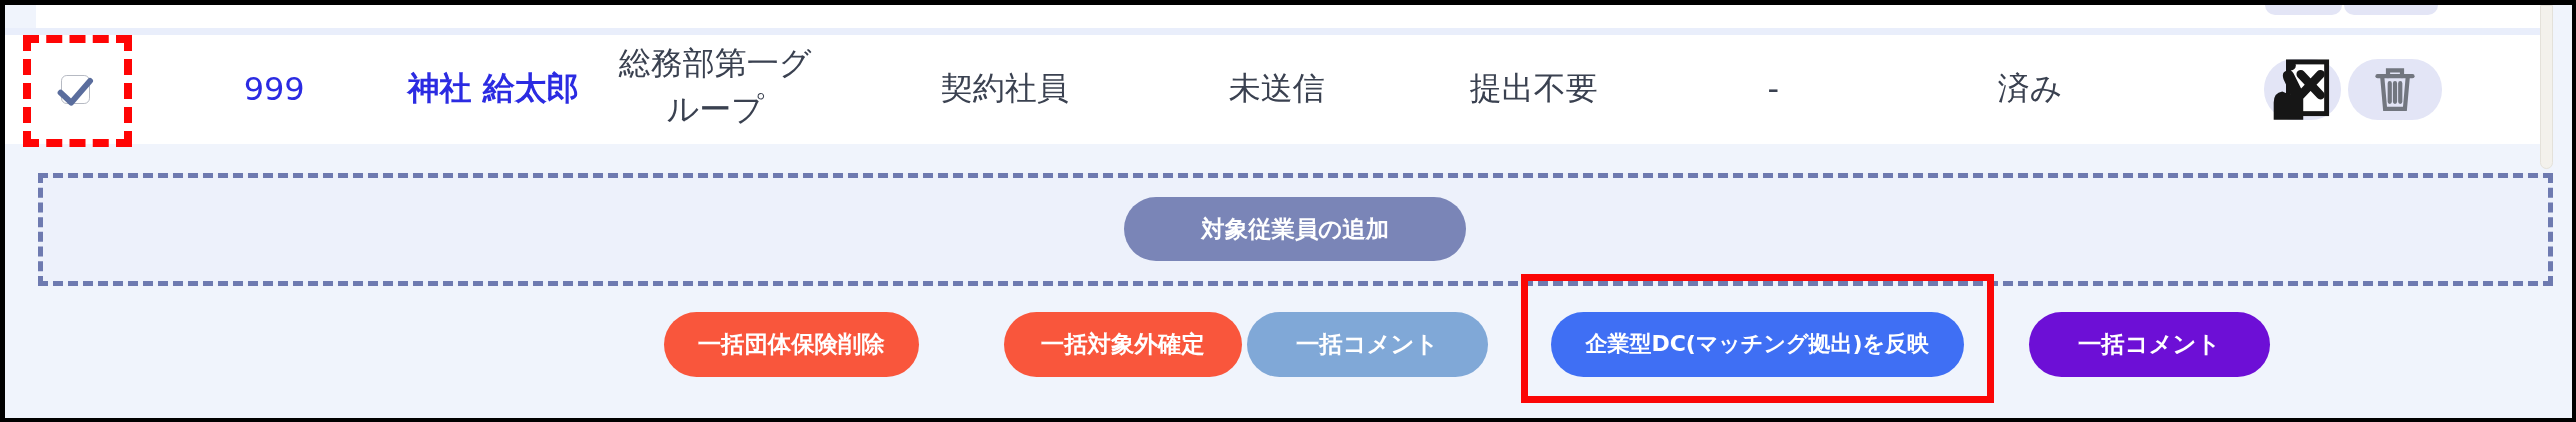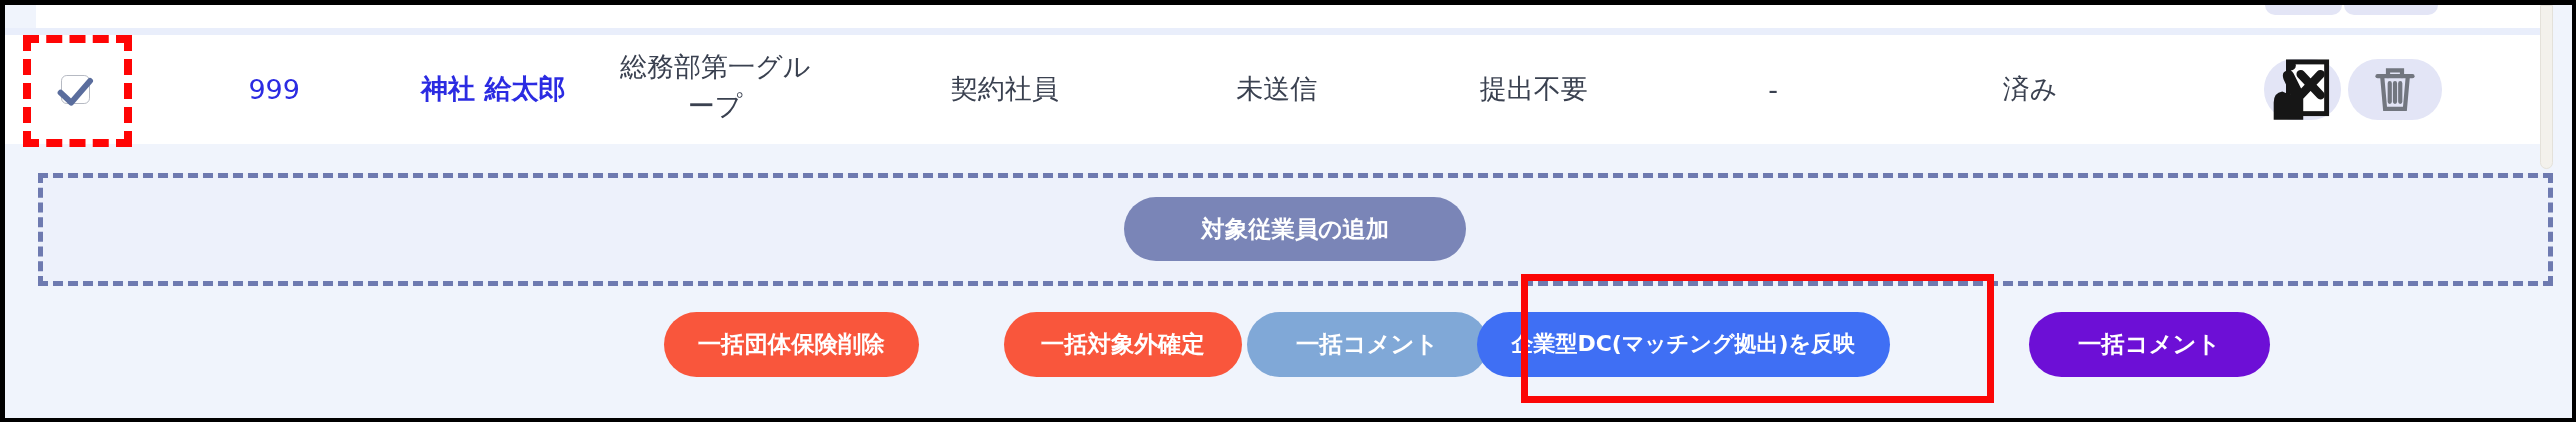--- a/index.html
+++ b/index.html
@@ -28,21 +28,21 @@
   .prev-pill.p1{left:2260px;width:77px;}
   .prev-pill.p2{left:2339px;width:94px;}
   
   .row-band{
     position:absolute;left:0;top:23.4px;width:2535px;height:7px;background:#e9eefb;
   }
   
   .main-row{
     position:absolute;left:0;top:30px;width:2535px;height:109px;background:#ffffff;
     display:flex;align-items:center;
-    color:#3a4150;font-size:27px;
+    color:#3a4150;font-size:32px;
   }
   .cell{display:flex;align-items:center;justify-content:center;text-align:center;height:100%;}
   .c1{width:141px;}
   .c2{width:257px;}
   .c3{width:181px;font-weight:bold;}
   .c4{width:263px;font-family:Liberation Mono, monospace;}
   .c5{width:316px;}
   .c6{width:228px;}
   .c7{width:286px;}
   .c8{width:193px;}
@@ -92,21 +92,21 @@
     font-family:inherit;padding:0;
   }
   .btn--coral{background:#f9563c;}
   .btn--steel{background:#80a8d7;}
   .btn--royal{background:#3f6ff4;}
   .btn--purple{background:#6d0fd6;}
   .b1{left:324px;width:258px;}
   .b2{left:659px;width:255px;}
   .b3{left:999px;width:238px;}
   .b4{left:1242px;width:241px;}
-  .b5{left:1472px;width:413px;font-size:22px;}
+  .b5{left:1546px;width:413px;font-size:22px;}
   .b6{left:2024px;width:241px;}
   
   .red-solid-box{
     position:absolute;left:1516px;top:269px;width:473px;height:129px;
     border:7.6px solid #fb0606;box-sizing:border-box;z-index:50;pointer-events:none;
   }
 </style>
 </head>
 <body>
 

